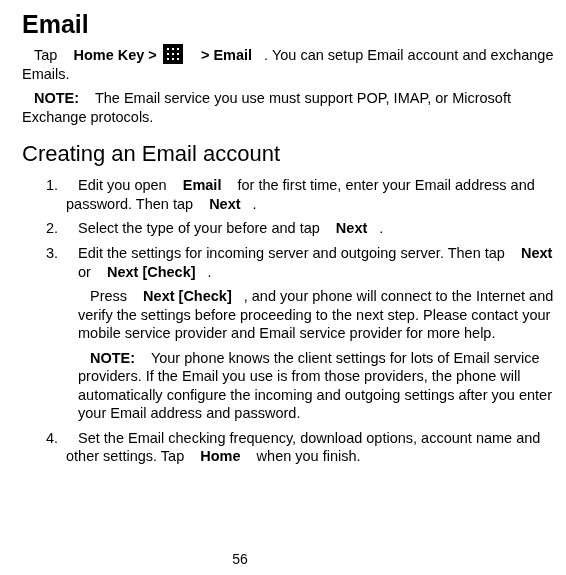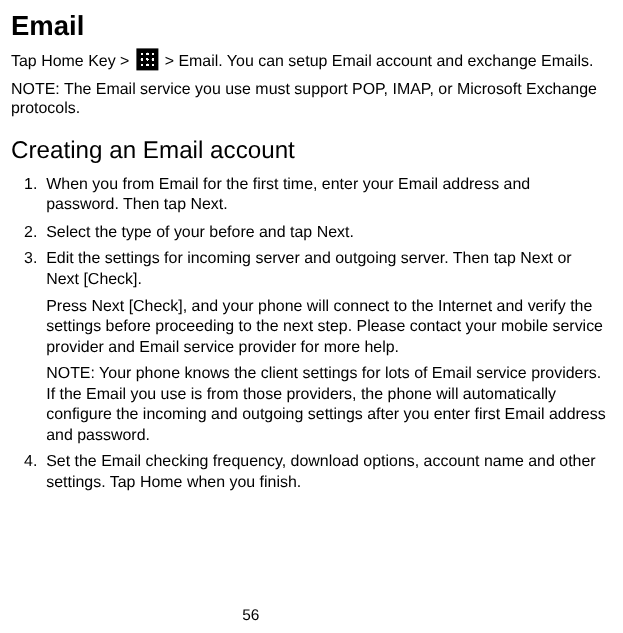--- a/index.html
+++ b/index.html
@@ -1,15 +1,15 @@
 <!DOCTYPE html>
 <html><head>
 <meta charset="utf-8">
 <style>
-  * { box-sizing: border-box; }
+  * { box-sizing: border-box; margin-left: 12px; }
   body {
     margin: 0;
     padding: 8px 14px 8px 10px;
     width: 566px;
     height: 575px;
     font-family: Arial, Helvetica, sans-serif;
     font-size: 14.5px;
     line-height: 1.28;
     color: #000;
     background: #fff;
@@ -20,21 +20,21 @@
     font-weight: bold;
   }
   h2 {
     font-size: 22px;
     margin: 14px 0 8px 0;
     font-weight: normal;
   }
   .para {
     margin: 0 0 6px 0;
   }
-  .bold { font-weight: normal; }
+  .bold { font-weight: bold; }
   ol {
     margin: 0;
     padding-left: 28px;
   }
   ol > li {
     margin-bottom: 6px;
     padding-left: 4px;
   }
   .sub {
     margin-top: 6px;
@@ -82,32 +82,32 @@
 </div>
 
 <div class="para">
   <span class="bold">NOTE:</span><span> The Email service you use must support POP, IMAP, or Microsoft Exchange protocols.</span>
 </div>
 
 <h2>Creating an Email account</h2>
 
 <ol>
   <li>
-    <span>When you from </span><span class="bold">Email</span><span> for the first time, enter your Email address and password. Then tap </span><span class="bold">Next</span><span>.</span>
+    <span>Edit you open </span><span class="bold">Email</span><span> for the first time, enter your Email address and password. Then tap </span><span class="bold">Next</span><span>.</span>
   </li>
   <li>
     <span>Select the type of your before and tap </span><span class="bold">Next</span><span>.</span>
   </li>
   <li>
     <span>Edit the settings for incoming server and outgoing server. Then tap </span><span class="bold">Next</span><span> or </span><span class="bold">Next [Check]</span><span>.</span>
     <div class="sub">
       <span>Press </span><span class="bold">Next [Check]</span><span>, and your phone will connect to the Internet and verify the settings before proceeding to the next step. Please contact your mobile service provider and Email service provider for more help.</span>
     </div>
     <div class="sub">
-      <span class="bold">NOTE:</span><span> Your phone knows the client settings for lots of Email service providers. If the Email you use is from those providers, the phone will automatically configure the incoming and outgoing settings after you enter first Email address and password.</span>
+      <span class="bold">NOTE:</span><span> Your phone knows the client settings for lots of Email service providers. If the Email you use is from those providers, the phone will automatically configure the incoming and outgoing settings after you enter your Email address and password.</span>
     </div>
   </li>
   <li>
     <span>Set the Email checking frequency, download options, account name and other settings. Tap </span><span class="bold">Home</span><span> when you finish.</span>
   </li>
 </ol>
 
 <div class="page-num">56</div>
 
 </body></html>

